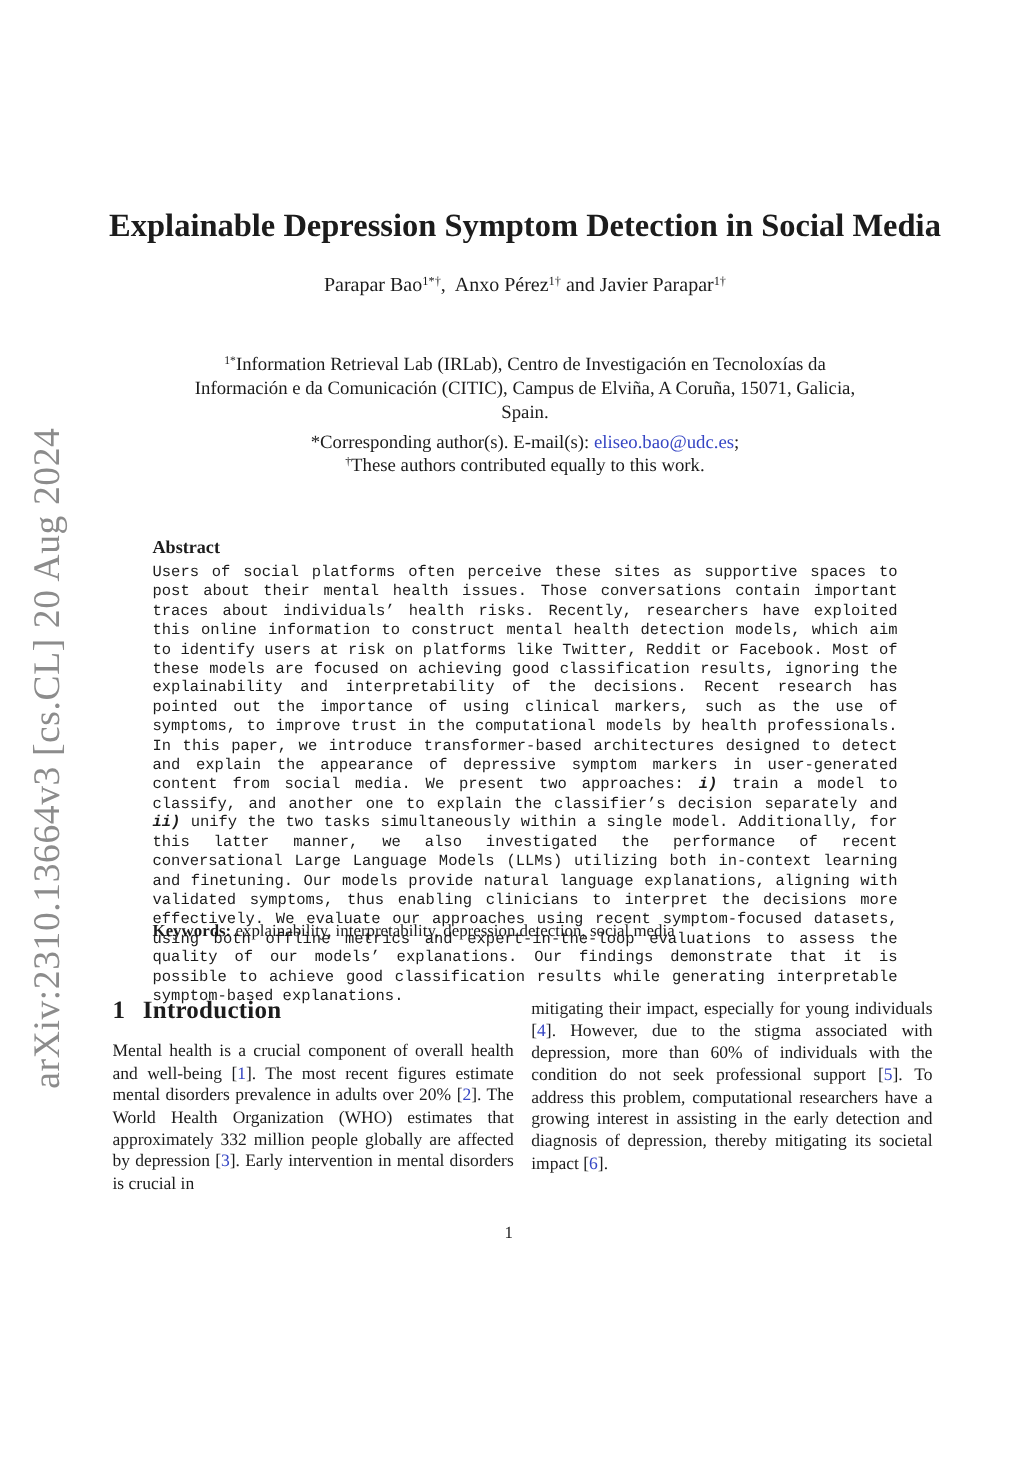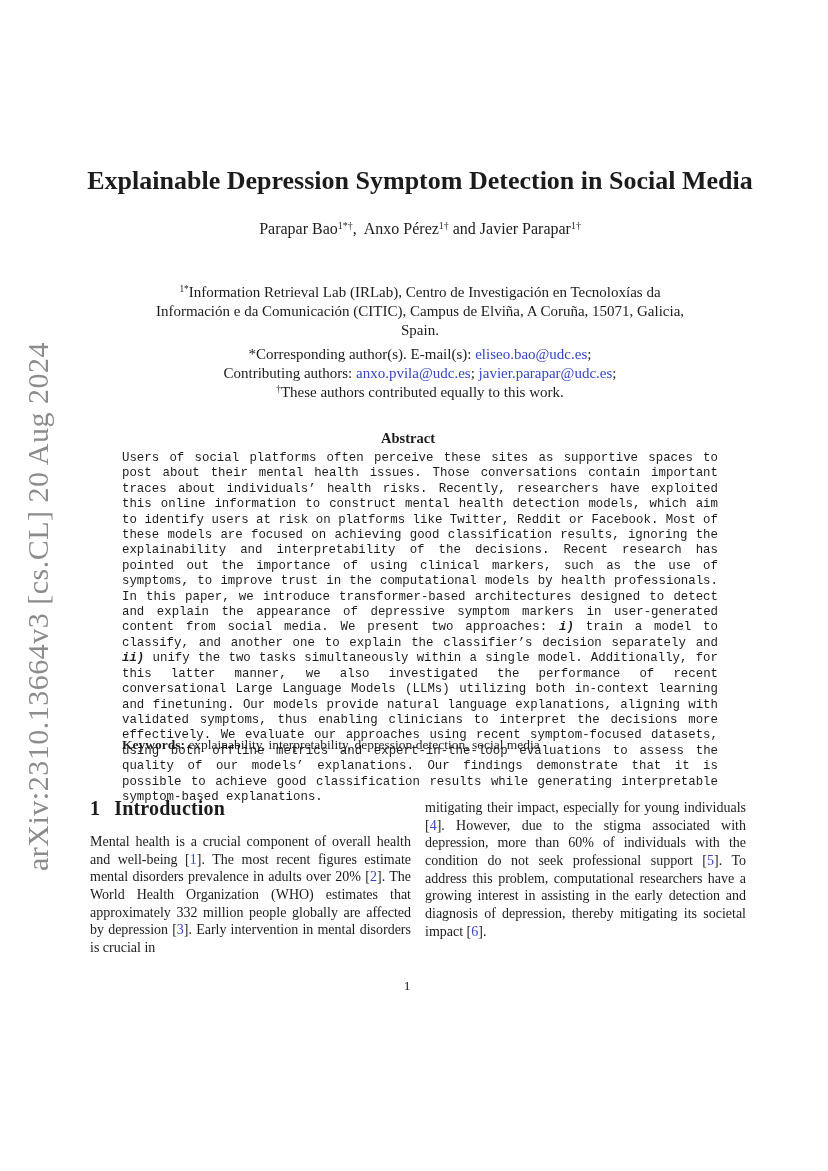--- a/index.html
+++ b/index.html
@@ -76,24 +76,23 @@
     left: 90px;
     right: 78px;
     top: 345px;
     text-align: center;
     font-size: 15px;
     line-height: 19px;
   }
 
   .abstract-heading {
     position: absolute;
-    left: 110px;
+    left: 122px;
     width: 596px;
     top: 430px;
-    text-align: center;
     font-size: 14.5px;
     font-weight: bold;
   }
 
   .abstract-body {
     position: absolute;
     left: 122px;
     width: 596px;
     top: 451px;
     font-size: 12.4px;
@@ -166,21 +165,20 @@
   <div class="authors"><span>Parapar Bao</span><span class="seg-sup">1*†</span><span>,&nbsp; Anxo Pérez</span><span class="seg-sup">1†</span><span> and Javier Parapar</span><span class="seg-sup">1†</span></div>
 
   <div class="affiliation">
     <div><span class="seg-sup">1*</span><span>Information Retrieval Lab (IRLab), Centro de Investigación en Tecnoloxías da</span></div>
     <div><span>Información e da Comunicación (CITIC), Campus de Elviña, A Coruña, 15071, Galicia,</span></div>
     <div><span>Spain.</span></div>
   </div>
 
   <div class="correspondence">
     <div><span>*Corresponding author(s). E-mail(s): </span><span class="seg-link">eliseo.bao@udc.es</span><span>;</span></div>
-    <div><span>Contributing authors: </span><span class="seg-link">anxo.pvila@udc.es</span><span>; </span><span class="seg-link">javier.parapar@udc.es</span><span>;</span></div>
     <div><span class="seg-sup">†</span><span>These authors contributed equally to this work.</span></div>
   </div>
 
   <div class="abstract-heading">Abstract</div>
 
   <div class="abstract-body"><span>Users of social platforms often perceive these sites as supportive spaces to post about their mental health issues. Those conversations contain important traces about individuals’ health risks. Recently, researchers have exploited this online information to construct mental health detection models, which aim to identify users at risk on platforms like Twitter, Reddit or Facebook. Most of these models are focused on achieving good classification results, ignoring the explainability and interpretability of the decisions. Recent research has pointed out the importance of using clinical markers, such as the use of symptoms, to improve trust in the computational models by health professionals. In this paper, we introduce transformer-based architectures designed to detect and explain the appearance of depressive symptom markers in user-generated content from social media. We present two approaches: </span><span class="seg-bi">i)</span><span> train a model to classify, and another one to explain the classifier’s decision separately and </span><span class="seg-bi">ii)</span><span> unify the two tasks simultaneously within a single model. Additionally, for this latter manner, we also investigated the performance of recent conversational Large Language Models (LLMs) utilizing both in-context learning and finetuning. Our models provide natural language explanations, aligning with validated symptoms, thus enabling clinicians to interpret the decisions more effectively. We evaluate our approaches using recent symptom-focused datasets, using both offline metrics and expert-in-the-loop evaluations to assess the quality of our models’ explanations. Our findings demonstrate that it is possible to achieve good classification results while generating interpretable symptom-based explanations.</span></div>
 
   <div class="keywords"><span class="seg-b">Keywords:</span><span> explainability, interpretability, depression detection, social media</span></div>
 
   <div class="main">

